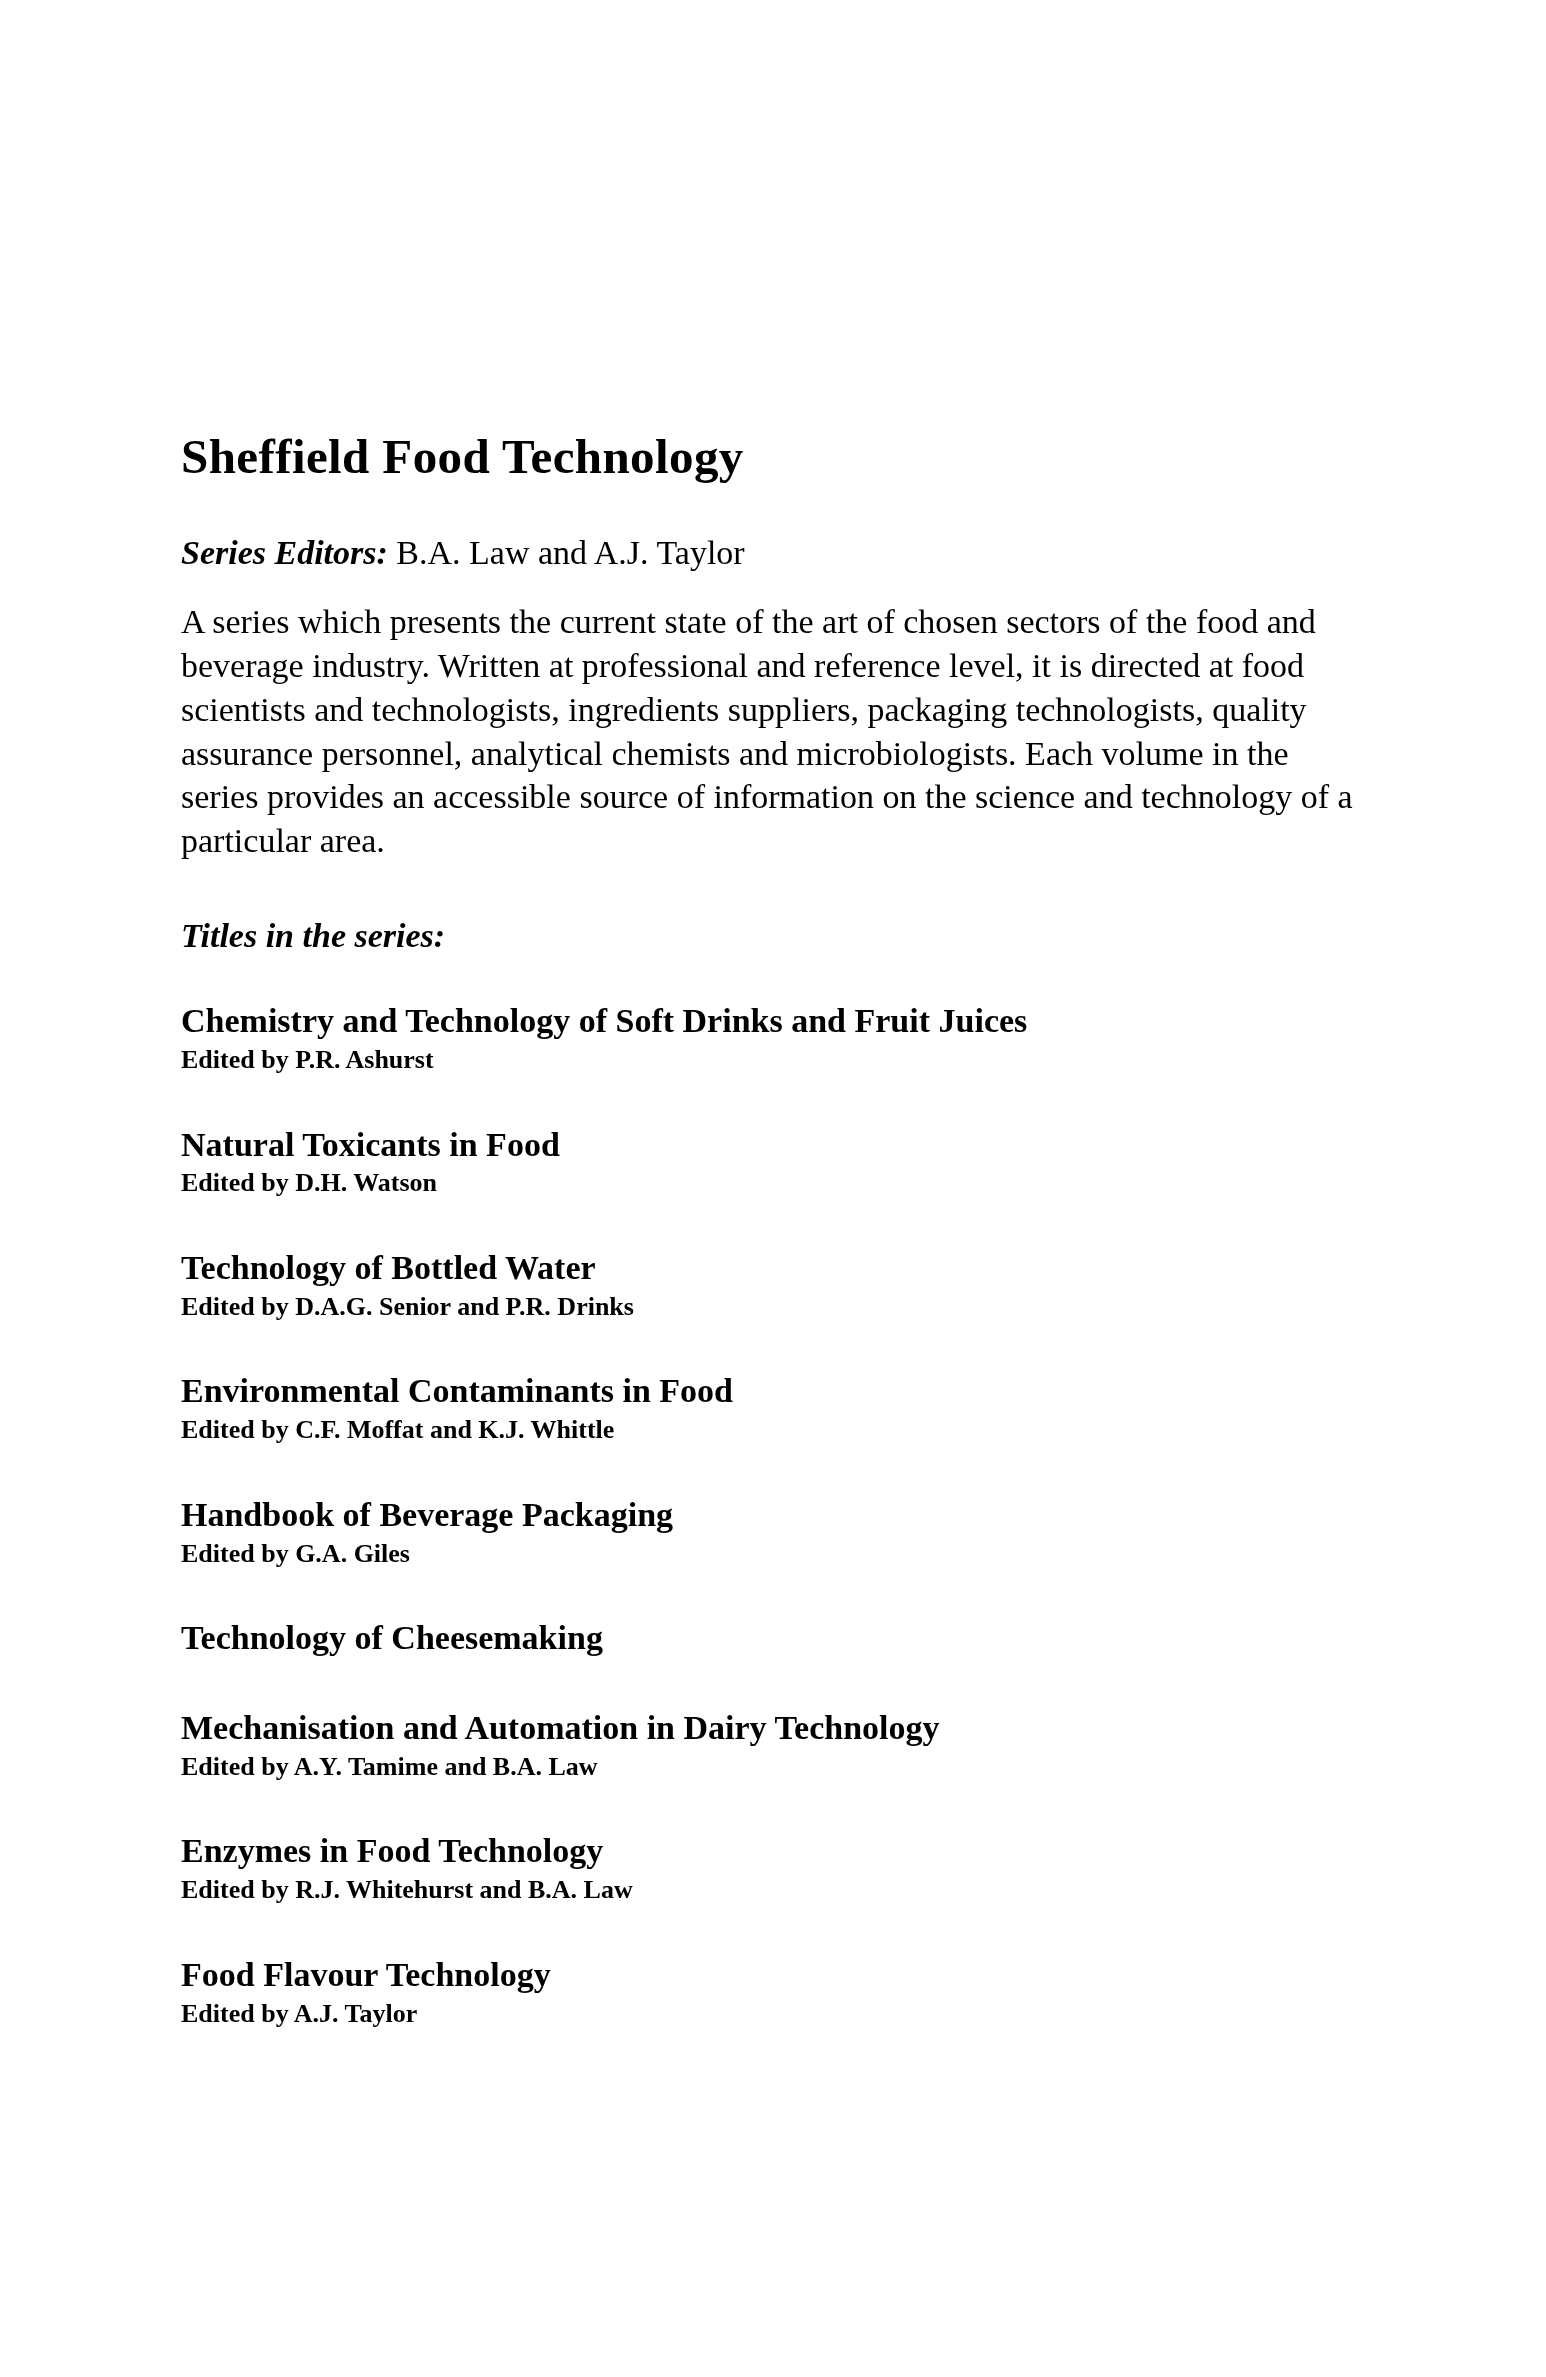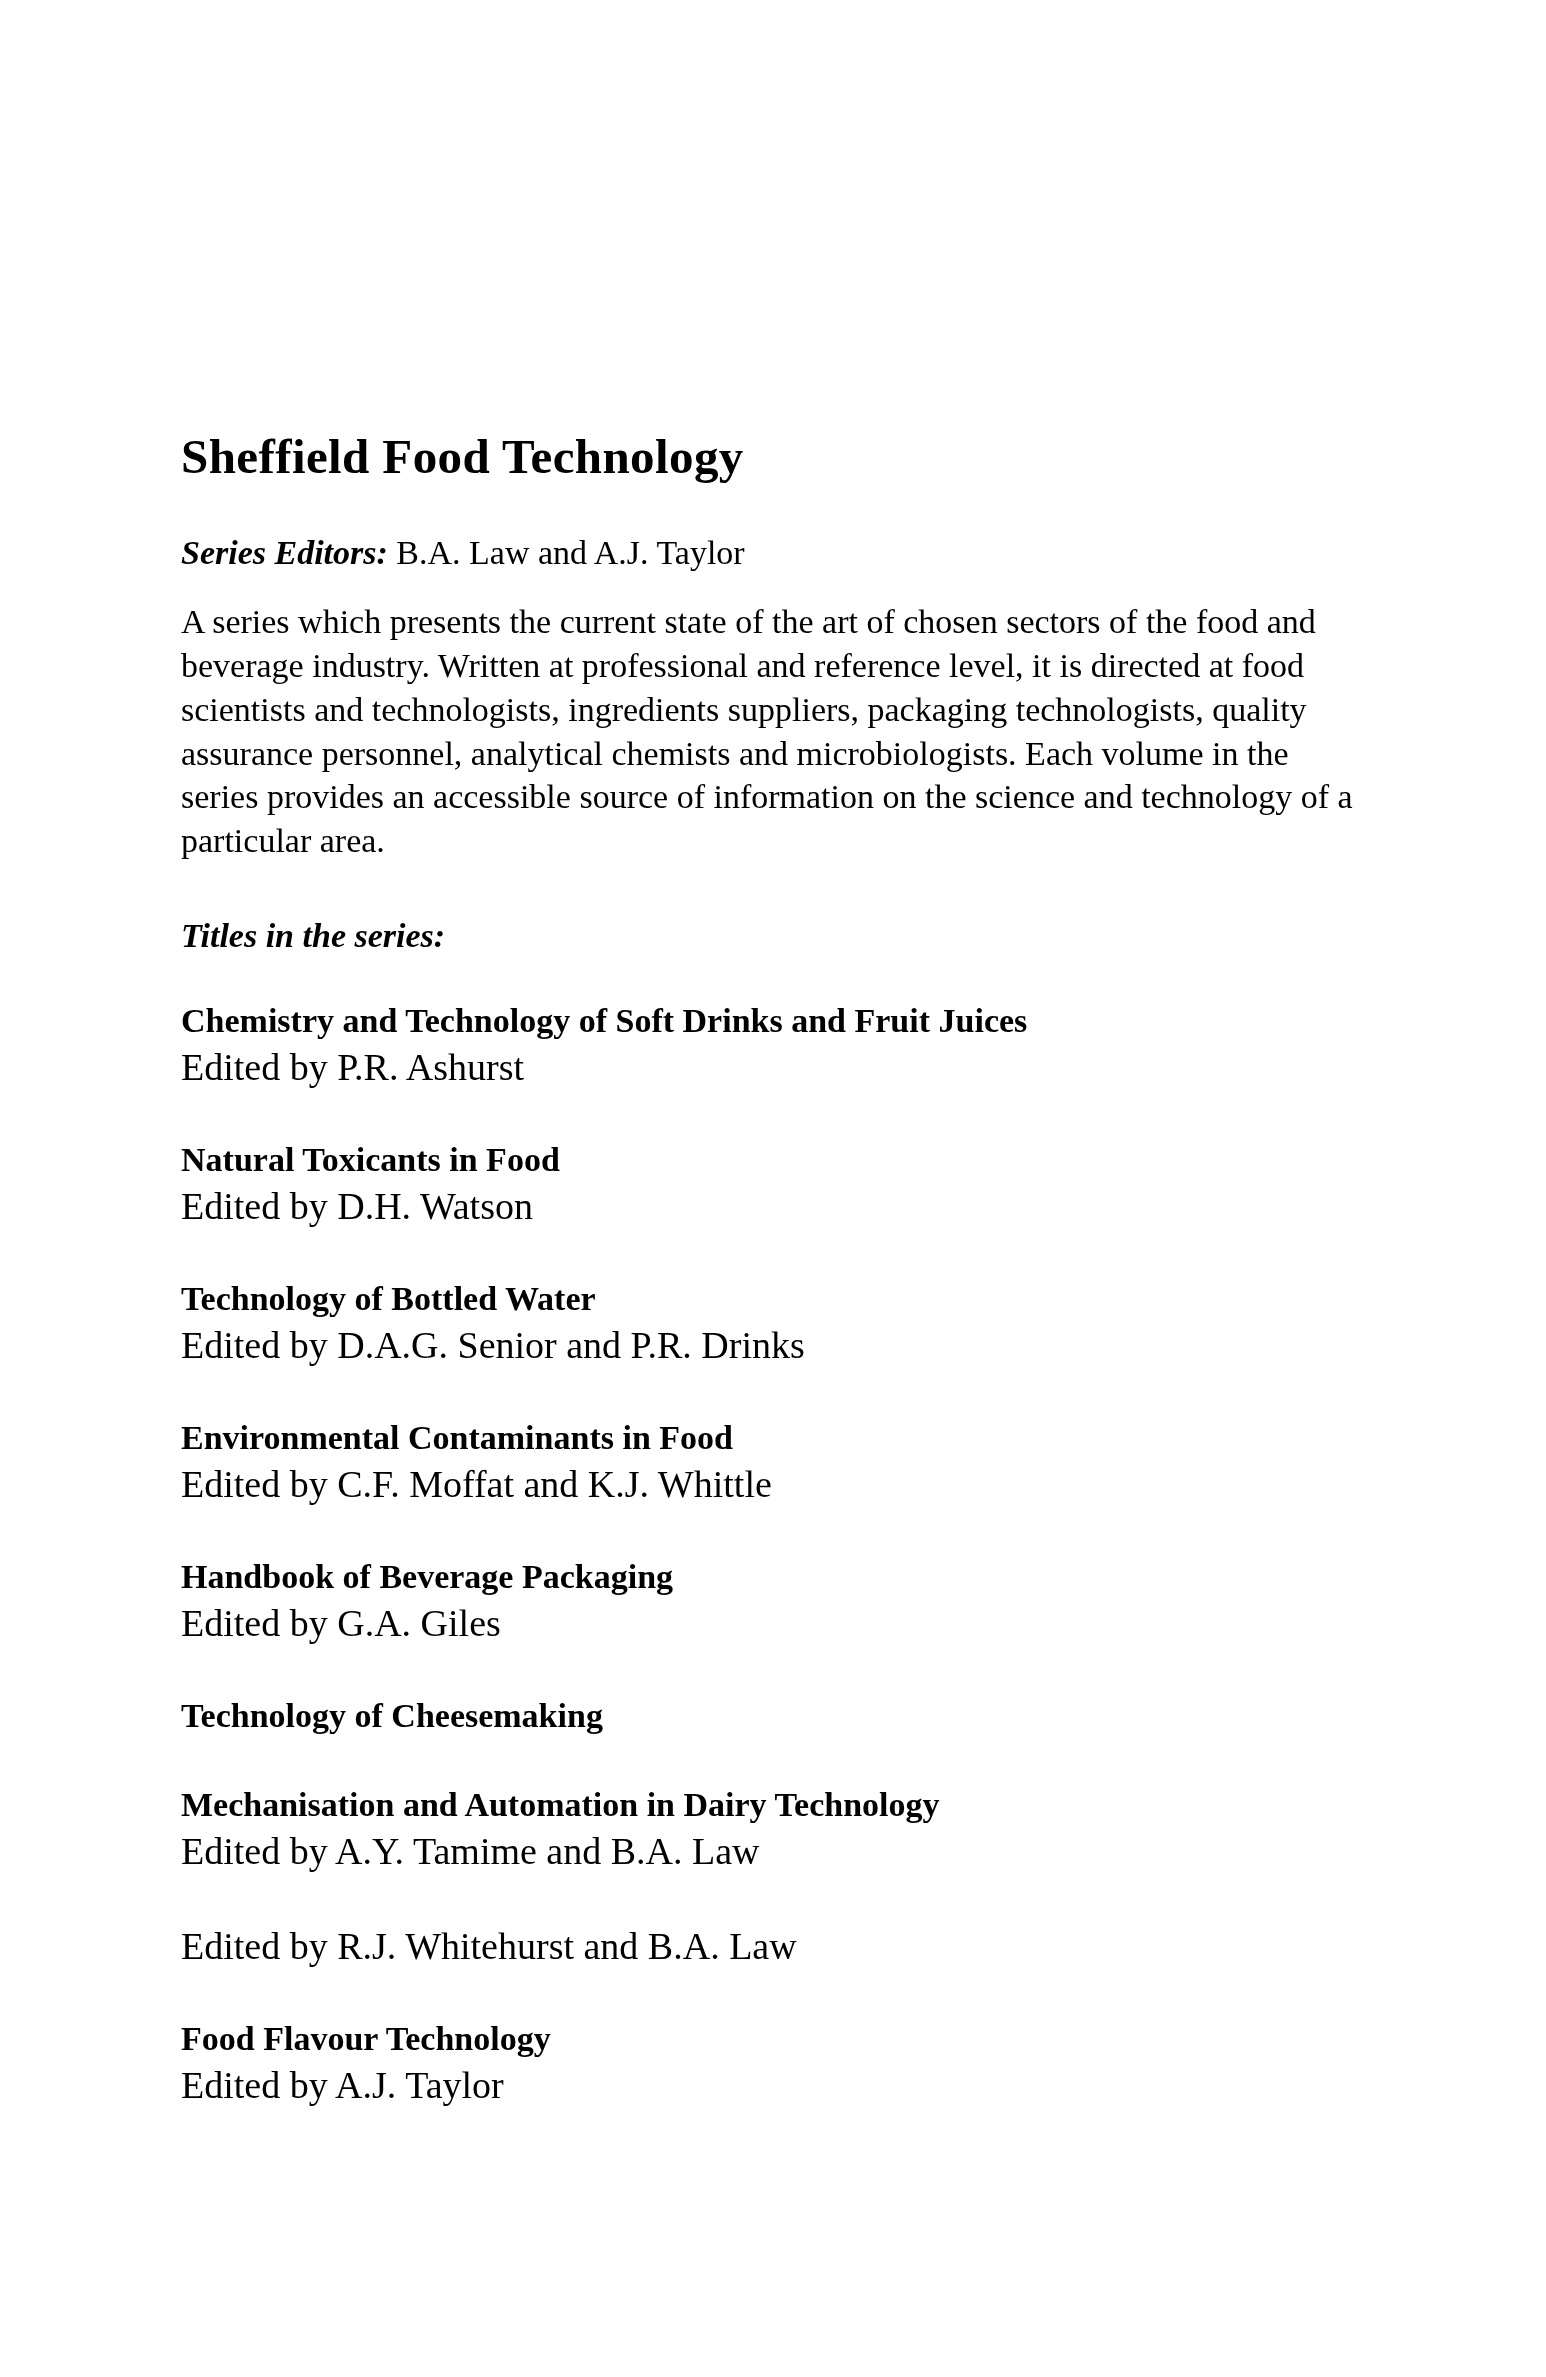--- a/index.html
+++ b/index.html
@@ -49,22 +49,23 @@
   }
   .title-block {
     margin: 0 0 46px 0;
   }
   .book-title {
     font-size: 34px;
     font-weight: bold;
     line-height: 1.29;
   }
   .book-editors {
-    font-size: 38px;
+    font-size: 26px;
     line-height: 1.29;
+    font-weight: bold;
   }
 </style>
 </head>
 <body>
 
 <div class="page">
 
   <h1 class="page-title">Sheffield Food Technology</h1>
 
   <p class="series-editors">
@@ -104,20 +105,21 @@
   <div class="title-block">
     <div class="book-title">Technology of Cheesemaking</div>
   </div>
 
   <div class="title-block">
     <div class="book-title">Mechanisation and Automation in Dairy Technology</div>
     <div class="book-editors">Edited by A.Y. Tamime and B.A. Law</div>
   </div>
 
   <div class="title-block">
+    <div class="book-title">Enzymes in Food Technology</div>
     <div class="book-editors">Edited by R.J. Whitehurst and B.A. Law</div>
   </div>
 
   <div class="title-block">
     <div class="book-title">Food Flavour Technology</div>
     <div class="book-editors">Edited by A.J. Taylor</div>
   </div>
 
 </div>
 

